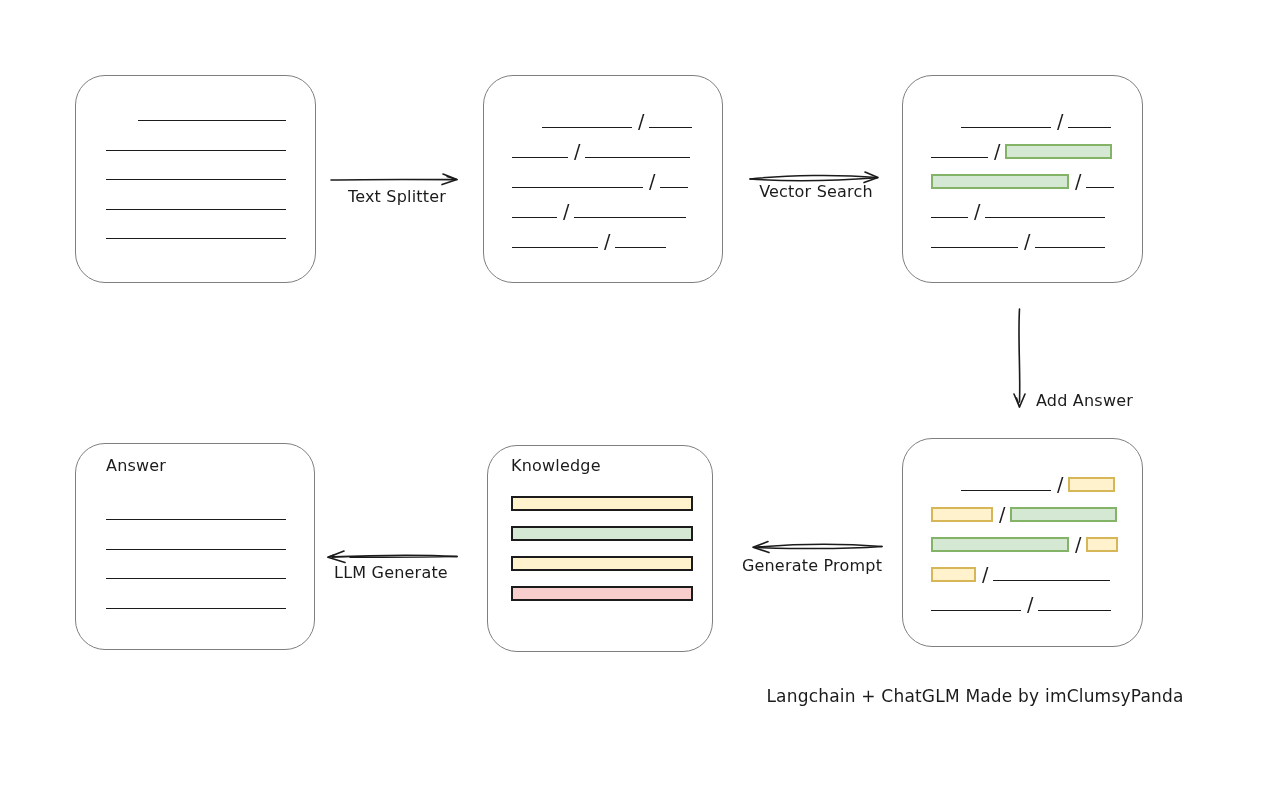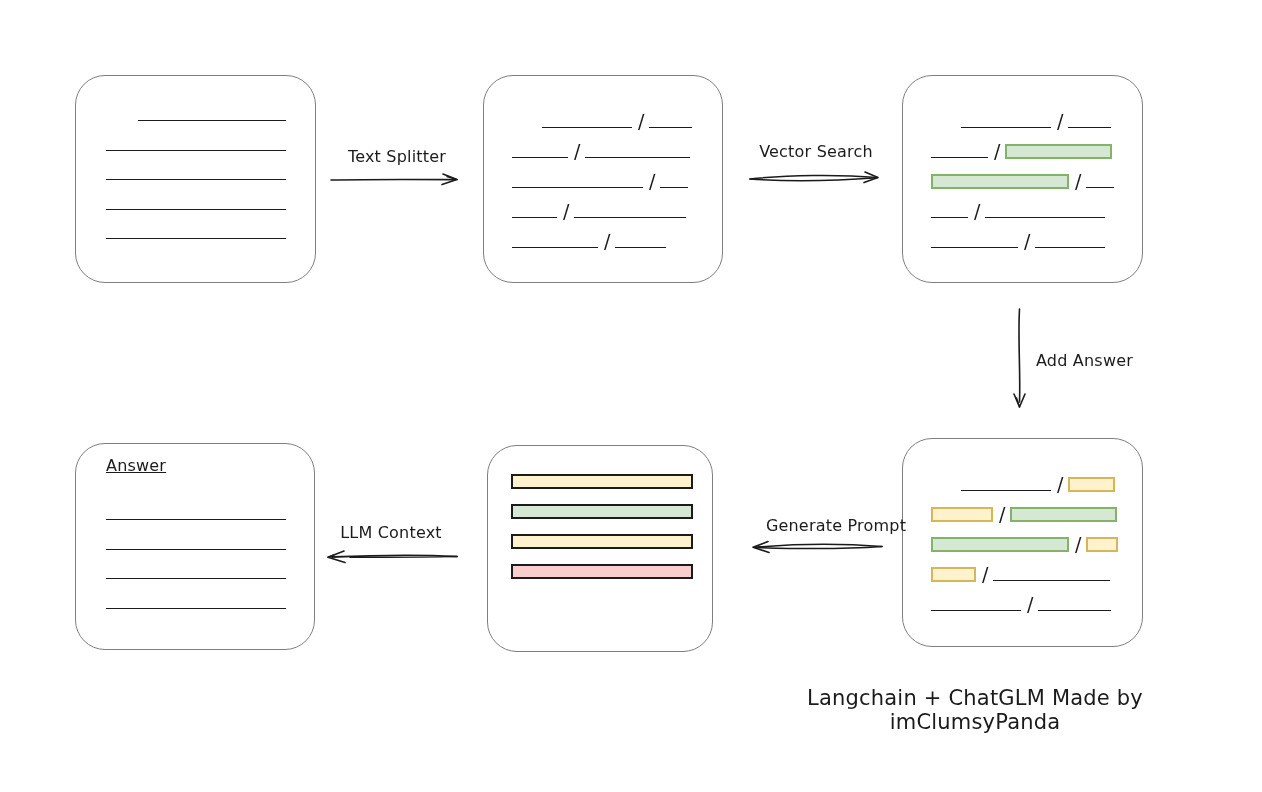--- a/index.html
+++ b/index.html
@@ -30,30 +30,30 @@
   .chunk-yellow{background:var(--yellow-fill,#fff2cc);border-color:var(--yellow-border,#d6b656);}
   .chunk-red{background:var(--red-fill,#f8cecc);border-color:var(--red-border,#b85450);}
   
   .prompt-content{padding:9px 0 0 23px;}
   .box-label{font-size:16px;line-height:22px;letter-spacing:0.2px;}
   #knowledge-bars{margin-top:19px;}
   .bar{height:15px;border:2px solid;box-sizing:border-box;margin-bottom:15px;}
   #question-label{margin-top:-2px;}
   #question-bar-wrap{margin-top:10px;}
   
-  .answer-content{padding:11px 0 0 30px;text-decoration:underline;}
+  .answer-content{padding:11px 0 0 30px;}
   #answer-lines{margin-top:42px;}
   
   .arrow-label{
     position:absolute;font-size:16px;line-height:20px;text-align:center;
-    white-space:nowrap;letter-spacing:0.2px;
+    white-space:nowrap;letter-spacing:0.2px;margin-top:40px;
   }
   .caption{
     position:absolute;left:765px;top:686px;width:420px;text-align:center;
-    font-size:21px;letter-spacing:0.2px;
+    font-size:17px;letter-spacing:0.2px;
   }
   svg.arrow{position:absolute;color:var(--line,#1b1b1b);overflow:visible;}
   svg.arrow path{stroke:currentColor;fill:none;stroke-linecap:round;stroke-linejoin:round;}
 </style>
 </head>
 <body>
 
 <div class="box" style="left:75px;top:75px;width:241px;height:208px">
   <div class="doc-content" id="document-content">
       <div class="doc-line" style="margin-left: 32px; width: 148px;"></div>
@@ -149,20 +149,21 @@
       <div class="chunk-row">
         <div class="seg-line" style="width: 90px;"></div>
         <div class="seg-slash">/</div>
         <div class="seg-line" style="width: 73px;"></div>
       </div>
     </div>
 </div>
 
 <div class="box" style="left:487px;top:445px;width:226px;height:207px">
   <div class="prompt-content">
+    <div class="box-label">Knowledge</div>
     <div id="knowledge-bars">
         <div class="bar chunk-yellow" style="width: 182px;"></div>
         <div class="bar chunk-green" style="width: 182px;"></div>
         <div class="bar chunk-yellow" style="width: 182px;"></div>
       </div>
     <div id="question-bar-wrap">
         <div class="bar chunk-red" style="width: 182px;"></div>
       </div>
   </div>
 </div>
@@ -175,22 +176,22 @@
         <div class="doc-line" style="width: 180px;"></div>
         <div class="doc-line" style="width: 180px;"></div>
         <div class="doc-line" style="width: 180px;"></div>
       </div>
   </div>
 </div>
 
 <div class="arrow-label" style="left:332px;top:147px;width:130px">Text Splitter</div>
 <div class="arrow-label" style="left:748px;top:142px;width:136px">Vector Search</div>
 <div class="arrow-label" style="left:1036px;top:351px;text-align:left">Add Answer</div>
-<div class="arrow-label" style="left:762px;top:516px;width:148px">Generate Prompt</div>
-<div class="arrow-label" style="left:327px;top:523px;width:128px">LLM Context</div>
+<div class="arrow-label" style="left:738px;top:516px;width:148px">Generate Prompt</div>
+<div class="arrow-label" style="left:327px;top:523px;width:128px">LLM Generate</div>
 
 <svg class="arrow" style="left:330px;top:172px" width="136" height="16" viewBox="0 0 136 16">
   <path d="M1 8 C 40 7.2, 90 7.4, 125 7.6" stroke-width="1.6"></path>
   <path d="M113 2 L127 7.6 L112 12.6" stroke-width="1.6"></path>
   <path d="M117 4.6 L127 7.6" stroke-width="1.4"></path>
 </svg>
 
 <svg class="arrow" style="left:748px;top:169px" width="138" height="18" viewBox="0 0 138 18">
   <path d="M2 10 C 40 6, 90 5.2, 129 8.6" stroke-width="1.5"></path>
   <path d="M2 10 C 40 12.6, 90 11.6, 129 8.8" stroke-width="1.5"></path>

